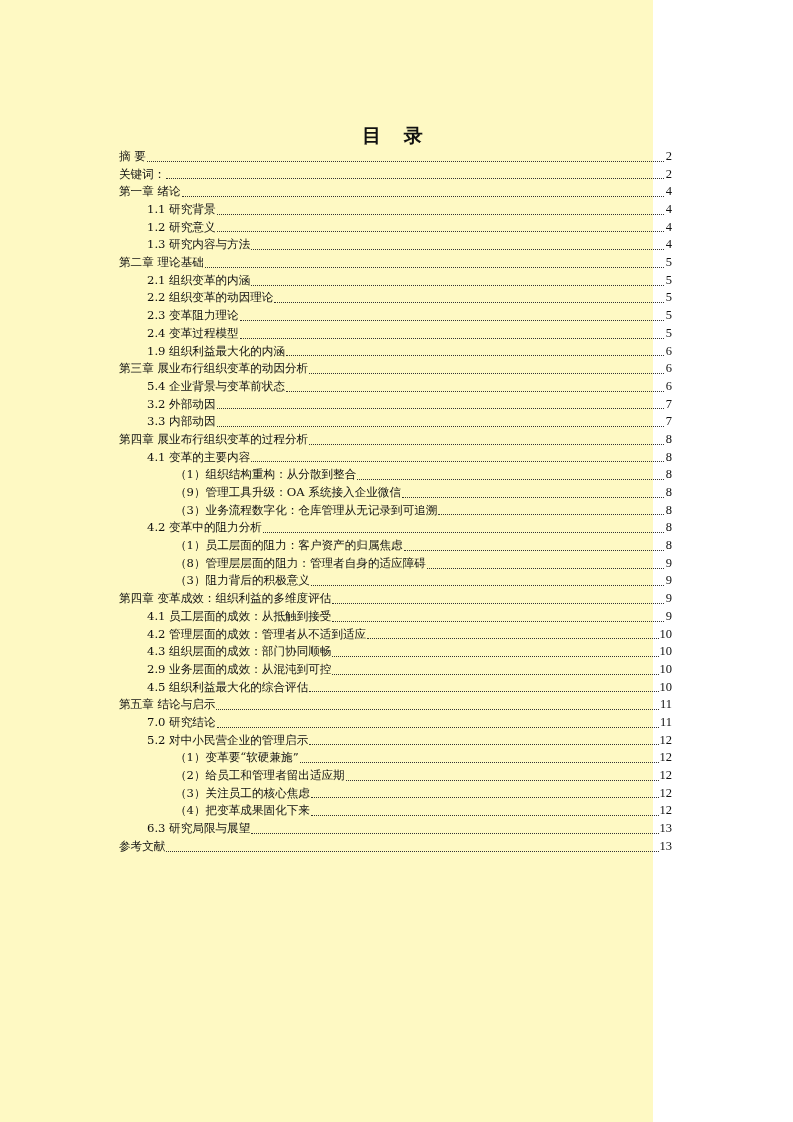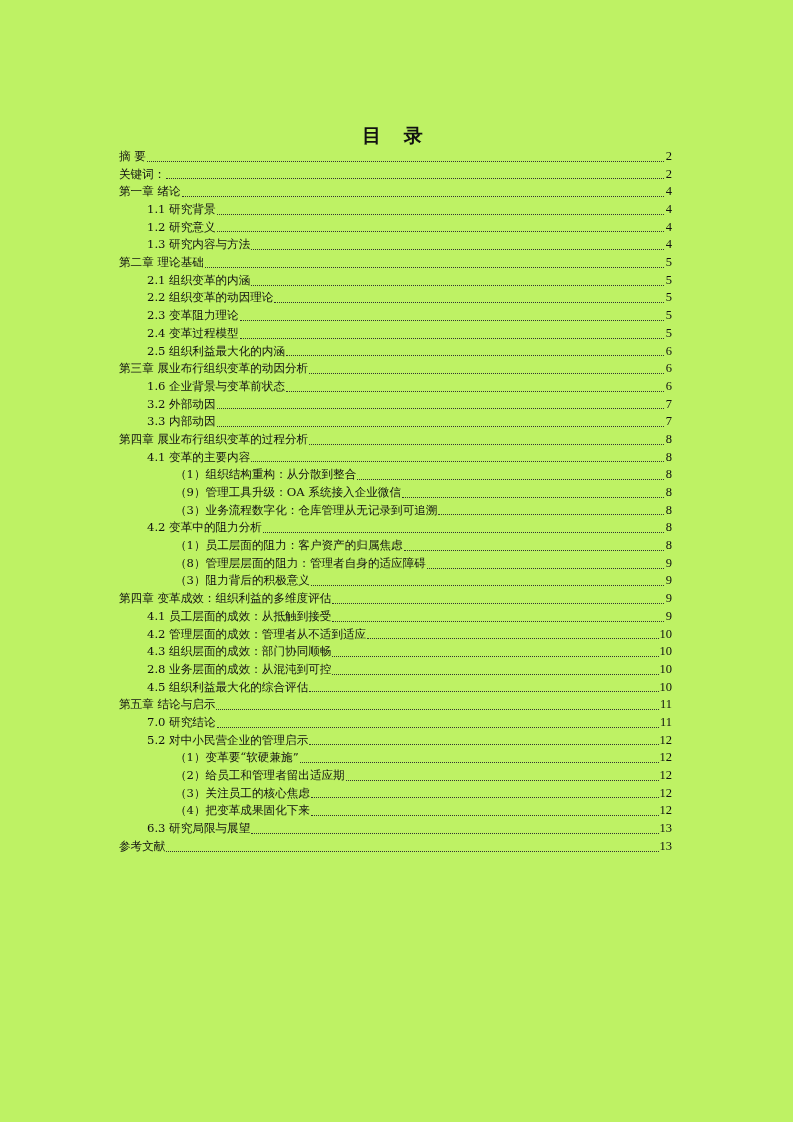--- a/index.html
+++ b/index.html
@@ -1,18 +1,18 @@
 <!DOCTYPE html>
 <html><head>
 <meta charset="utf-8">
 <style>
   html, body { margin: 0; padding: 0; background: #ffffff; }
   body { width: 793px; height: 1122px; position: relative; overflow: hidden;
          font-family: "DejaVu Serif", "Liberation Serif", serif; color: #111; }
-  .page { position: absolute; left: 0; top: 0; width: 793px; height: 1122px; background: #bef264; }
+  .page { position: absolute; left: 0; top: 0; width: 653px; height: 1122px; background: #fef9c3; }
   .title { position: absolute; left: 0; width: 793px; top: 122px; text-align: center;
            font-family: "DejaVu Sans", sans-serif; font-weight: bold; font-size: 19px;
            letter-spacing: 8px; line-height: 26px; }
   .toc { position: absolute; left: 119px; top: 148px; width: 553px; }
   .row { display: flex; align-items: flex-end; height: 17.7px; line-height: 17.7px;
          font-size: 11.6px; white-space: nowrap; }
   .row.l1 { padding-left: 0; }
   .row.l2 { padding-left: 28px; }
   .row.l3 { padding-left: 56px; }
   .label { flex: 0 0 auto; }
@@ -76,31 +76,31 @@
         <span class="label">2.3 变革阻力理论</span>
         <span class="leader"></span>
         <span class="pg">5</span>
       </div>
       <div class="row l2">
         <span class="label">2.4 变革过程模型</span>
         <span class="leader"></span>
         <span class="pg">5</span>
       </div>
       <div class="row l2">
-        <span class="label">2.5 组织利益最大化的内涵</span>
+        <span class="label">1.9 组织利益最大化的内涵</span>
         <span class="leader"></span>
         <span class="pg">6</span>
       </div>
       <div class="row l1">
         <span class="label">第三章 展业布行组织变革的动因分析</span>
         <span class="leader"></span>
         <span class="pg">6</span>
       </div>
       <div class="row l2">
-        <span class="label">1.6 企业背景与变革前状态</span>
+        <span class="label">5.4 企业背景与变革前状态</span>
         <span class="leader"></span>
         <span class="pg">6</span>
       </div>
       <div class="row l2">
         <span class="label">3.2 外部动因</span>
         <span class="leader"></span>
         <span class="pg">7</span>
       </div>
       <div class="row l2">
         <span class="label">3.3 内部动因</span>
@@ -166,21 +166,21 @@
         <span class="label">4.2 管理层面的成效：管理者从不适到适应</span>
         <span class="leader"></span>
         <span class="pg">10</span>
       </div>
       <div class="row l2">
         <span class="label">4.3 组织层面的成效：部门协同顺畅</span>
         <span class="leader"></span>
         <span class="pg">10</span>
       </div>
       <div class="row l2">
-        <span class="label">2.8 业务层面的成效：从混沌到可控</span>
+        <span class="label">2.9 业务层面的成效：从混沌到可控</span>
         <span class="leader"></span>
         <span class="pg">10</span>
       </div>
       <div class="row l2">
         <span class="label">4.5 组织利益最大化的综合评估</span>
         <span class="leader"></span>
         <span class="pg">10</span>
       </div>
       <div class="row l1">
         <span class="label">第五章 结论与启示</span>

